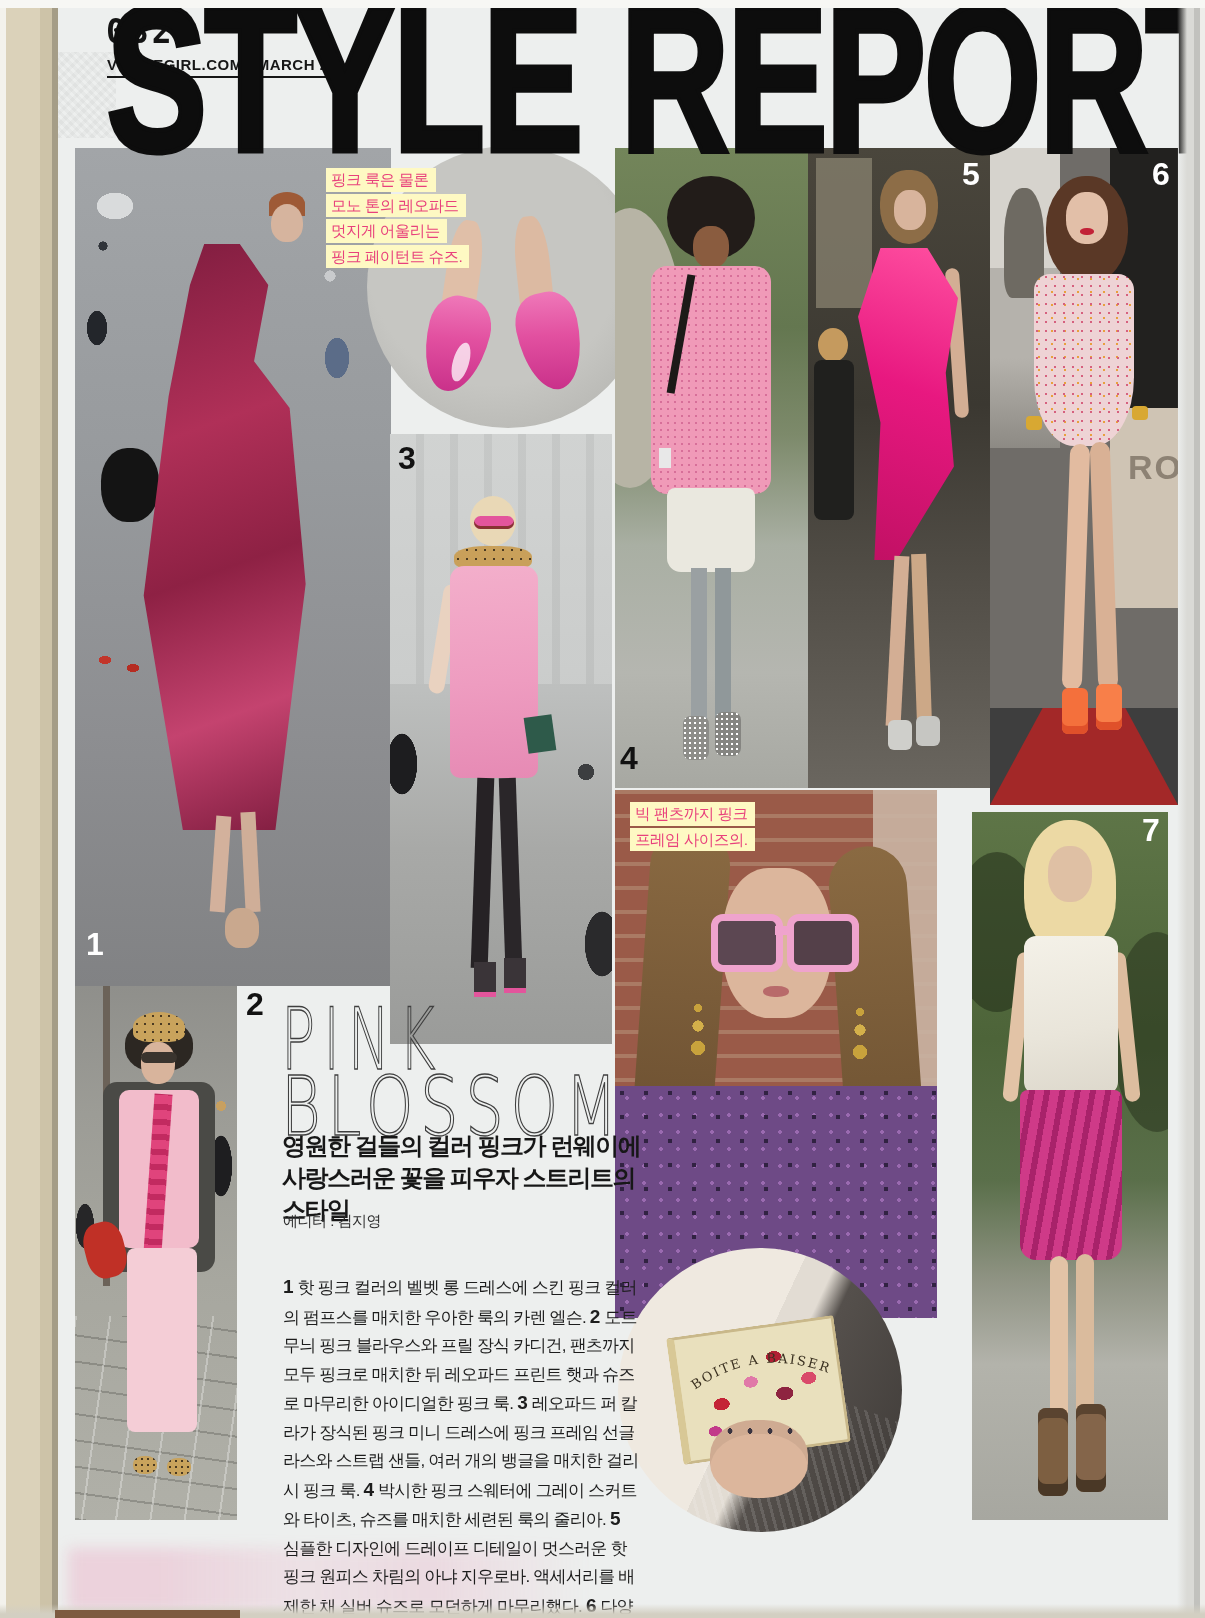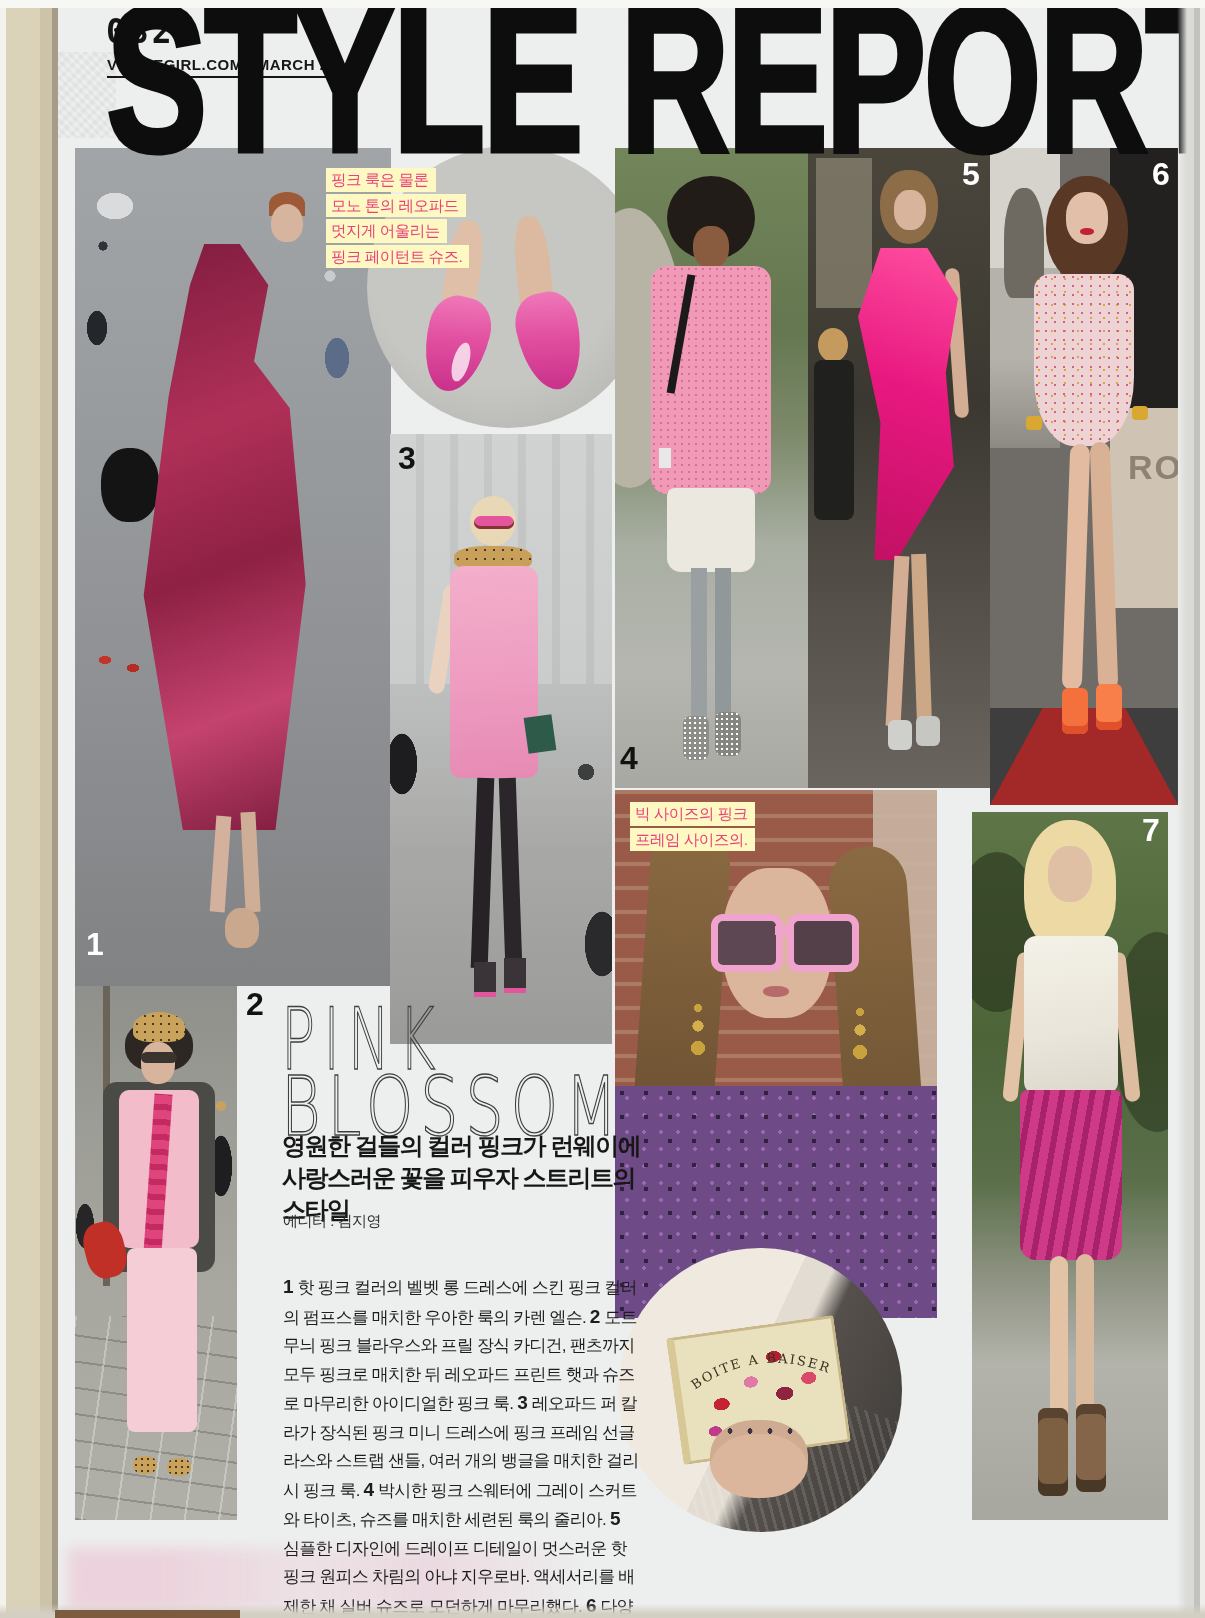--- a/index.html
+++ b/index.html
@@ -420,21 +420,21 @@
   <div class="marker mw" style="left:1152px;top:158px;">6</div>
   <div class="marker mw" style="left:1142px;top:814px;">7</div>
 
   <div class="cap" style="left:326px;top:168px;">
     <span>핑크 룩은 물론</span>
     <span>모노 톤의 레오파드</span>
     <span>멋지게 어울리는</span>
     <span>핑크  페이턴트 슈즈.</span>
   </div>
   <div class="cap" style="left:630px;top:802px;">
-    <span>빅 사이즈의 핑크</span>
+    <span>빅 팬츠까지 핑크</span>
     <span>프레임 사이즈의.</span>
   </div>
 
   <div class="t-line" id="t1">PINK</div>
   <div class="t-line" id="t2">BLOSSOM</div>
   <div class="intro">
     <div>영원한 걸들의 컬러 핑크가 런웨이에</div>
     <div>사랑스러운 꽃을 피우자 스트리트의 스타일</div>
   </div>
   <div class="editor">에디터 : 김지영</div>

